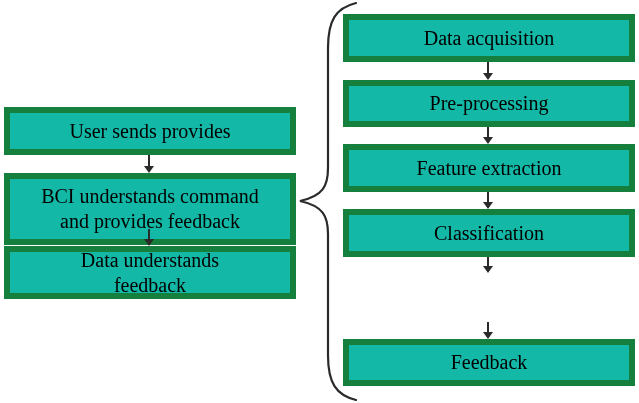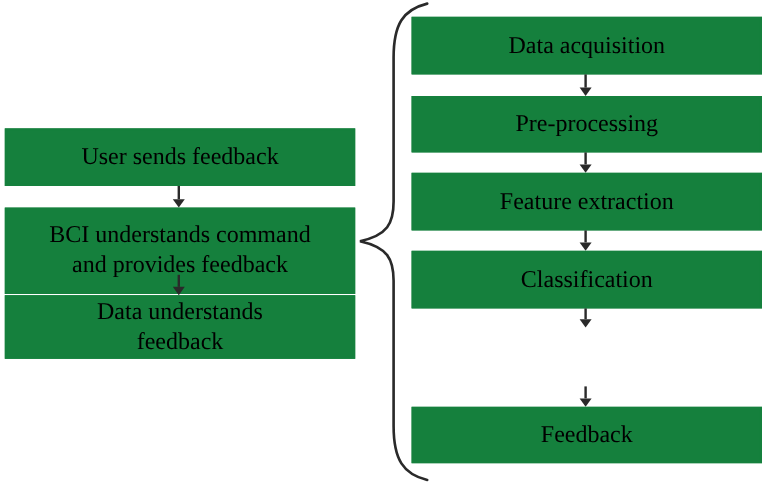--- a/index.html
+++ b/index.html
@@ -12,22 +12,22 @@
     width: 639px;
     height: 403px;
     background: #ffffff;
     font-family: "Liberation Serif", "DejaVu Serif", serif;
     color: #000000;
     overflow: hidden;
   }
   .box {
     position: absolute;
     box-sizing: border-box;
-    border: 2px solid #15803d;
-    background: #15803d;
+    border: 6px solid #15803d;
+    background: #14b8a6;
     display: flex;
     align-items: center;
     justify-content: center;
     text-align: center;
   }
   .box-left  { left: 4px;   width: 292px; }
   .box-right { left: 343px; width: 292px; }
   .box-label {
     font-size: 20px;
     line-height: 25px;
@@ -60,21 +60,21 @@
     width: 75px;
     height: 403px;
   }
 </style>
 </head>
 <body>
 
 <div class="canvas">
 
   <div class="box box-left" style="top:107px; height:48px;">
-    <span class="box-label">User sends feedback</span>
+    <span class="box-label">User sends provides</span>
   </div>
 
   <div class="arrow" style="left:143px; top:155px; height:18px;">
     <div class="stem"></div>
     <div class="head"></div>
   </div>
 
   <div class="box box-left" style="top:173px; height:72px;">
     <span class="box-label">BCI understands command
 and provides feedback</span>

